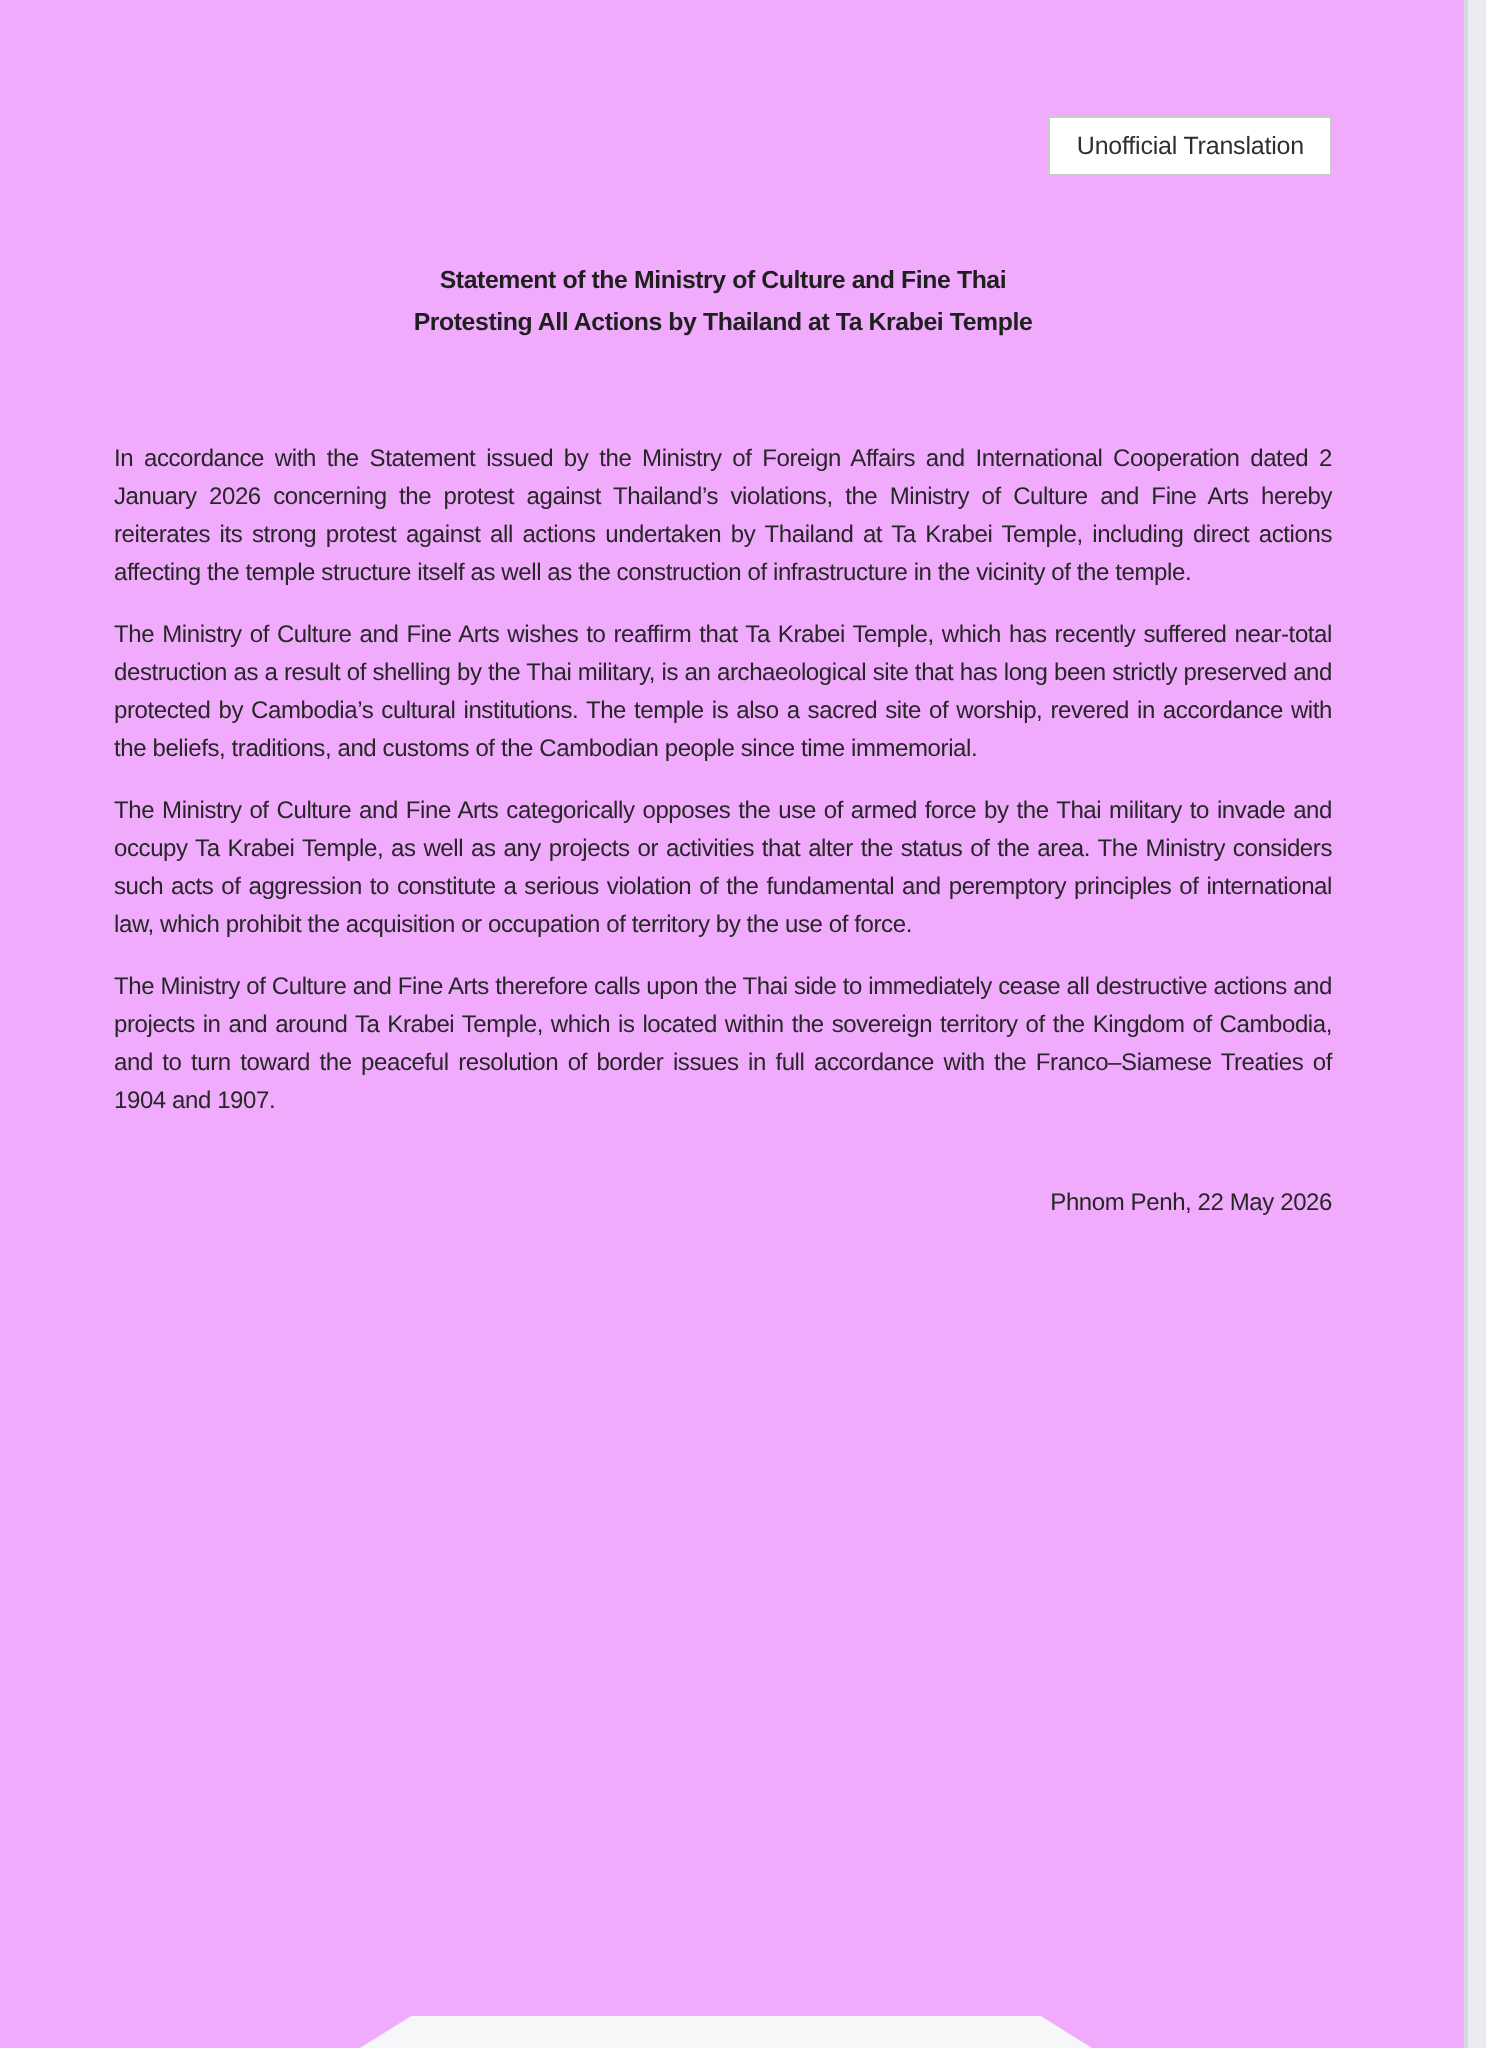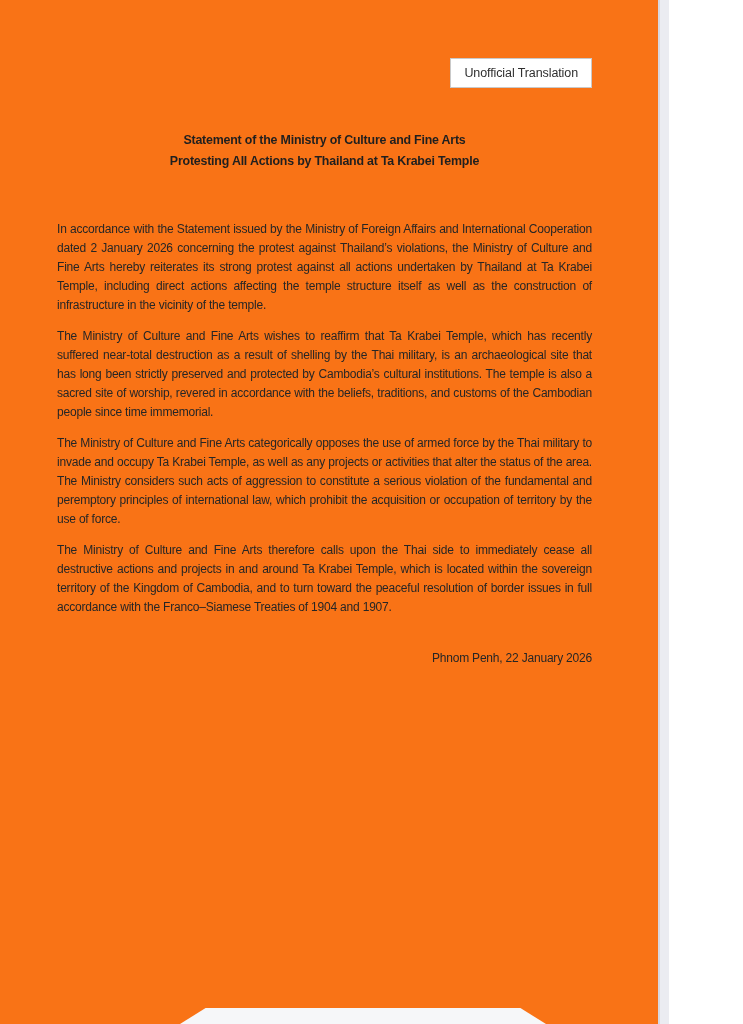--- a/index.html
+++ b/index.html
@@ -2,23 +2,23 @@
 <html><head>
 <meta charset="utf-8">
 <style>
   html, body {
     margin: 0;
     padding: 0;
     background: #ffffff;
   }
   .page {
     position: relative;
-    width: 669px;
+    width: 743px;
     height: 1024px;
-    background: #f97316;
+    background: #f0abfc;
     overflow: hidden;
     font-family: "Liberation Sans", sans-serif;
     color: #2a2a2a;
   }
   
   .edge-strip {
     position: absolute;
     top: 0;
     right: 0;
     bottom: 0;
@@ -86,31 +86,31 @@
 </head>
 <body>
 
 <div class="page">
 
   <div class="content">
 
     <div class="badge">Unofficial Translation</div>
 
     <div class="title-block">
-      <div>Statement of the Ministry of Culture and Fine Arts</div>
+      <div>Statement of the Ministry of Culture and Fine Thai</div>
       <div>Protesting All Actions by Thailand at Ta Krabei Temple</div>
     </div>
 
     <div class="body-block">
       <p>In accordance with the Statement issued by the Ministry of Foreign Affairs and International Cooperation dated 2 January 2026 concerning the protest against Thailand’s violations, the Ministry of Culture and Fine Arts hereby reiterates its strong protest against all actions undertaken by Thailand at Ta Krabei Temple, including direct actions affecting the temple structure itself as well as the construction of infrastructure in the vicinity of the temple.</p>
       <p>The Ministry of Culture and Fine Arts wishes to reaffirm that Ta Krabei Temple, which has recently suffered near-total destruction as a result of shelling by the Thai military, is an archaeological site that has long been strictly preserved and protected by Cambodia’s cultural institutions. The temple is also a sacred site of worship, revered in accordance with the beliefs, traditions, and customs of the Cambodian people since time immemorial.</p>
       <p>The Ministry of Culture and Fine Arts categorically opposes the use of armed force by the Thai military to invade and occupy Ta Krabei Temple, as well as any projects or activities that alter the status of the area. The Ministry considers such acts of aggression to constitute a serious violation of the fundamental and peremptory principles of international law, which prohibit the acquisition or occupation of territory by the use of force.</p>
       <p>The Ministry of Culture and Fine Arts therefore calls upon the Thai side to immediately cease all destructive actions and projects in and around Ta Krabei Temple, which is located within the sovereign territory of the Kingdom of Cambodia, and to turn toward the peaceful resolution of border issues in full accordance with the Franco–Siamese Treaties of 1904 and 1907.</p>
     </div>
 
-    <div class="dateline">Phnom Penh, 22 January 2026</div>
+    <div class="dateline">Phnom Penh, 22 May 2026</div>
 
   </div>
 
   <div class="bottom-shadow"></div>
   <div class="edge-strip"></div>
 
 </div>
 
 </body></html>

